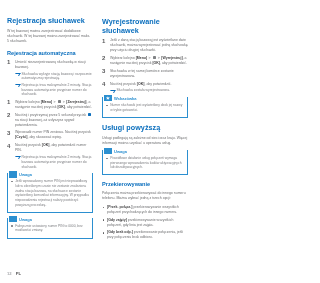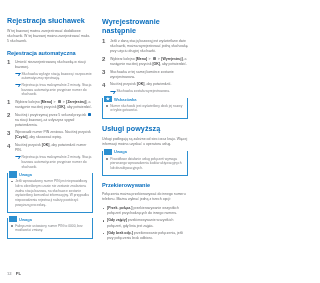--- a/index.html
+++ b/index.html
@@ -6,21 +6,21 @@
   body{
     width:200px;height:283px;background:#ffffff;
     font-family:"Liberation Sans",sans-serif;
     color:#58585a;overflow:hidden;position:relative;
   }
   .page{
     position:absolute;inset:0;
     padding:16px 7px 0 7px;
     box-sizing:border-box;
   }
-  .cols{display:flex;gap:9px;align-items:flex-end;}
+  .cols{display:flex;gap:9px;align-items:center;}
   .col{width:86px;flex:0 0 86px;}
 
   h1{
     font-size:7.2px;line-height:9px;font-weight:bold;
     color:#0a6ebd;margin:0 0 4px 0;letter-spacing:.05px;
   }
   h2{
     font-size:5.6px;line-height:7px;font-weight:bold;
     color:#0a6ebd;margin:6px 0 2.5px 0;
   }
@@ -179,21 +179,21 @@
           <ul>
             <li>Fabrycznie ustawiony numer PIN to 0000, bez możliwości zmiany.</li>
           </ul>
         </div>
       </div>
 
     </div>
 
     <div class="col">
 
-      <h1 class="tight">Wyrejestrowanie następnie</h1>
+      <h1 class="tight">Wyrejestrowanie słuchawek</h1>
 
       <ol>
 
         <li class="num">
           <span class="n">1</span>
           <span>Jeśli z daną stacją bazową jest wyświetlane dwie słuchawki, można wyrejestrować jedną słuchawkę przy użyciu drugiej słuchawki.</span>
         </li>
 
         <li class="num">
           <span class="n">2</span>

